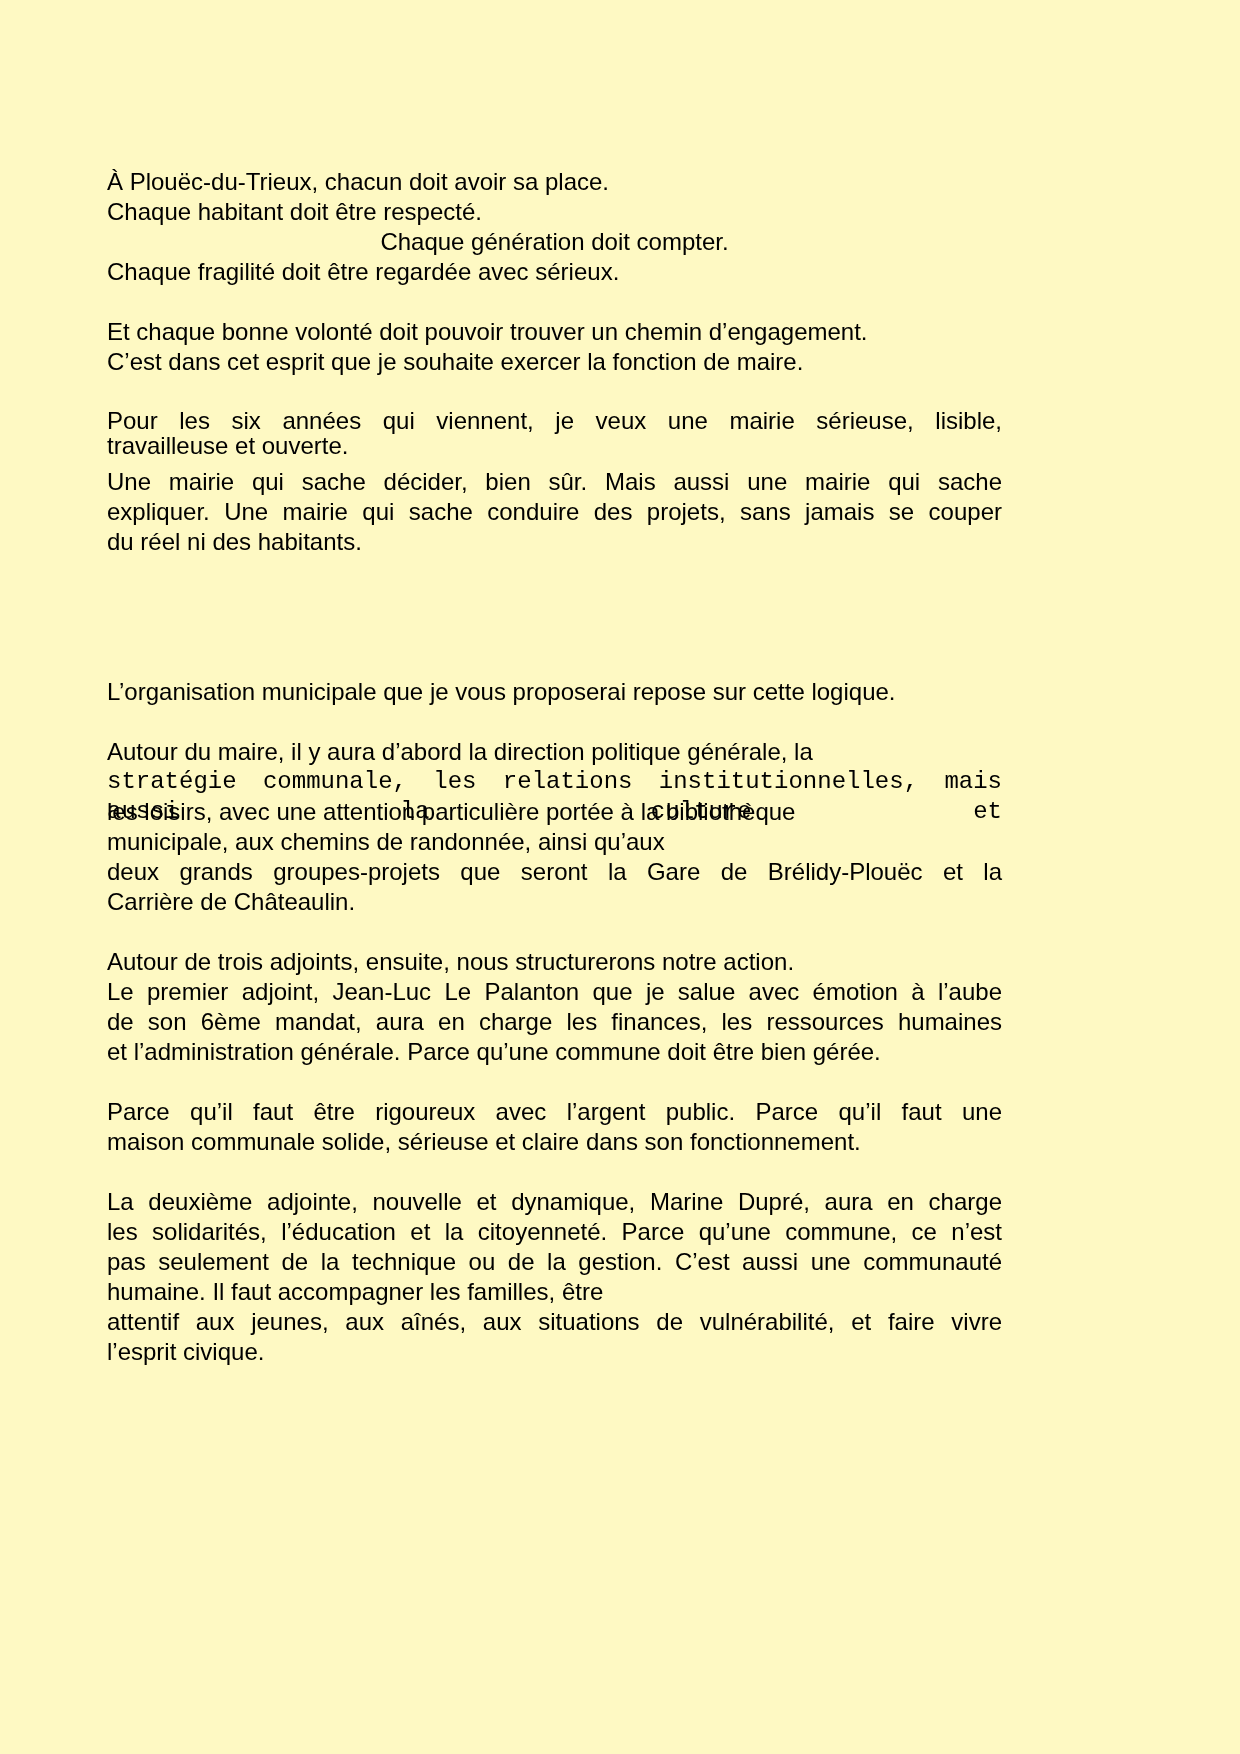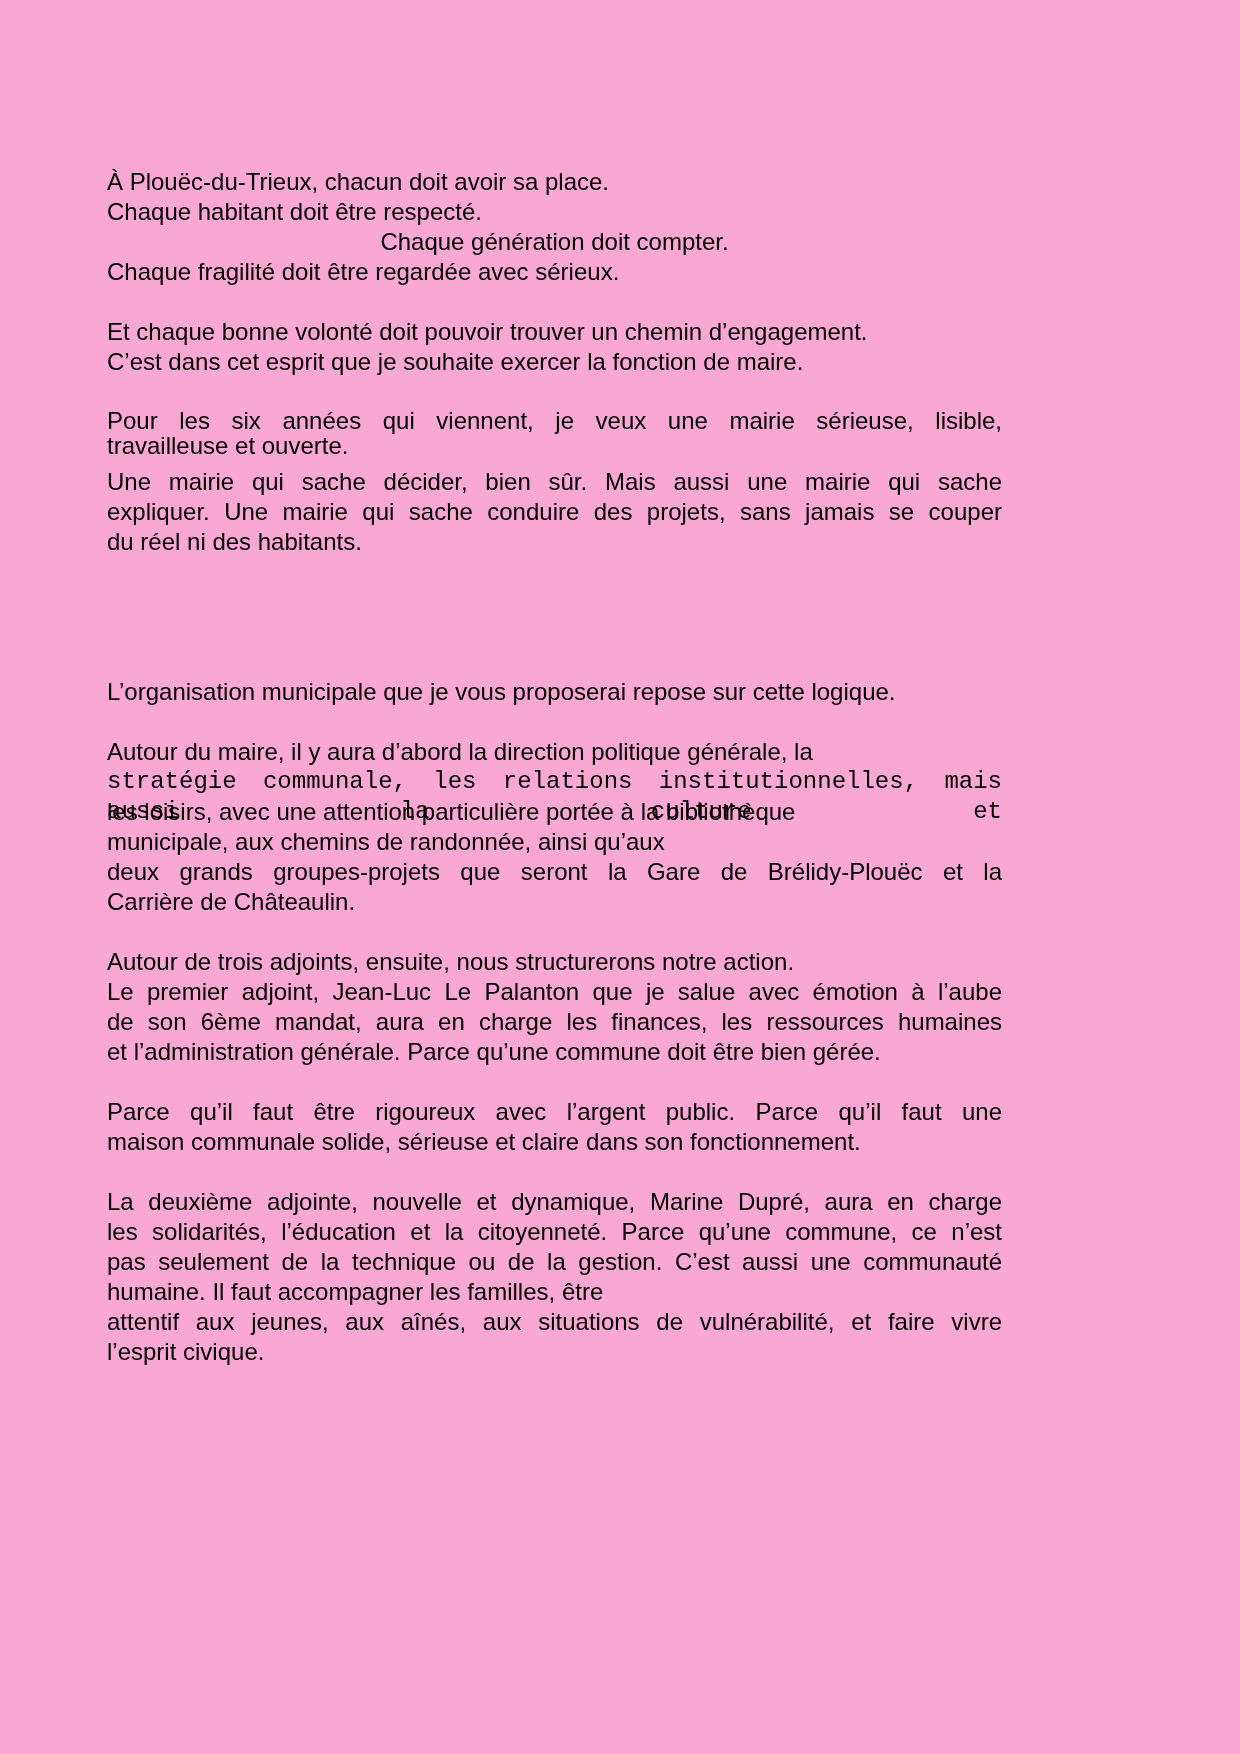--- a/index.html
+++ b/index.html
@@ -1,17 +1,17 @@
 <!DOCTYPE html>
 <html><head>
   <meta charset="utf-8">
   <style>
     html, body { margin: 0; padding: 0; background: #ffffff; }
     body { width: 1240px; height: 1754px; position: relative; overflow: hidden; }
-    .page { position: absolute; left: 0; top: 0; width: 1240px; height: 1754px; background: #f9a8d4; }
+    .page { position: absolute; left: 0; top: 0; width: 1240px; height: 1754px; background: #fef9c3; }
     .line {
       position: absolute;
       left: 107px;
       width: 895px;
       height: 30px;
       line-height: 30px;
       font-family: "Liberation Sans", sans-serif;
       font-size: 24px;
       color: #000000;
       white-space: nowrap;

